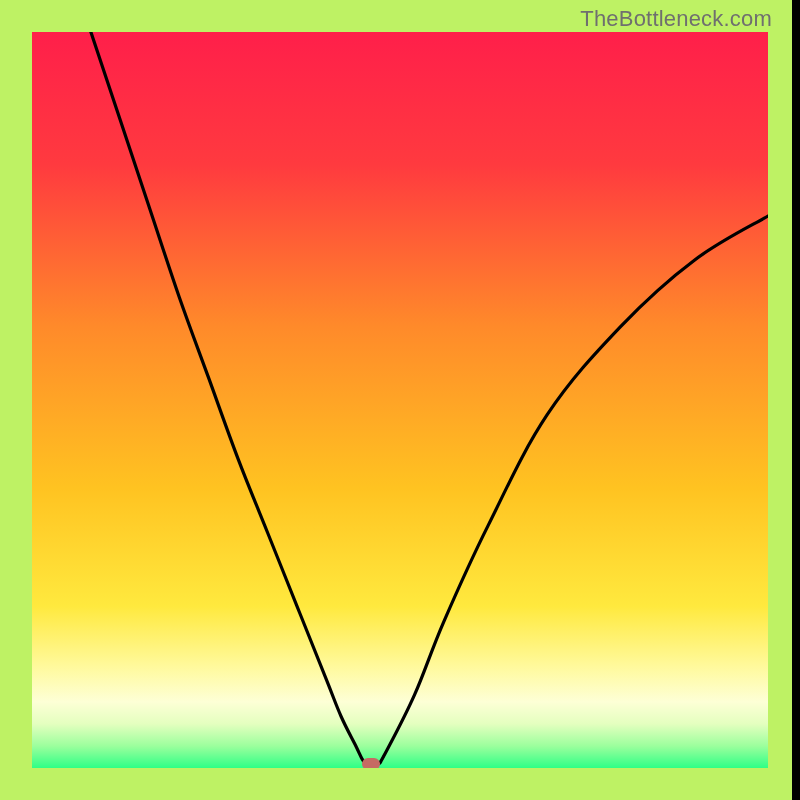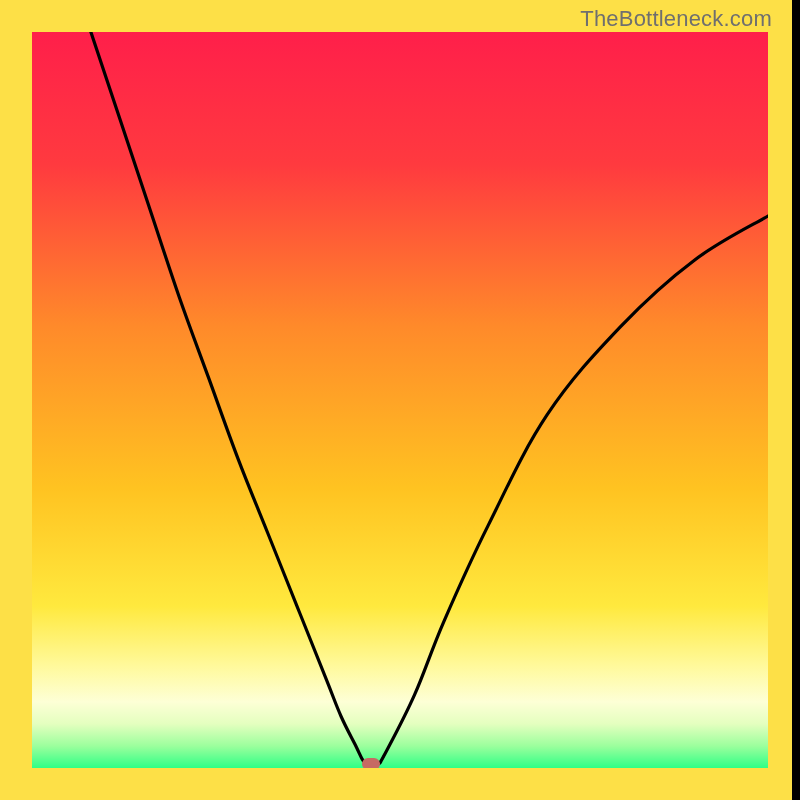--- a/index.html
+++ b/index.html
@@ -10,21 +10,21 @@
     background: #000;
     overflow: hidden;
     font-family: Arial, Helvetica, sans-serif;
   }
   .frame {
     position: absolute;
     left: 0;
     top: 0;
     width: 792px;
     height: 800px;
-    background: #fde047;
+    background: #bef264;
   }
   .plot-area {
     position: absolute;
     left: 32px;
     top: 32px;
     width: 736px;
     height: 736px;
     overflow: hidden;
   }
   .gradient {

